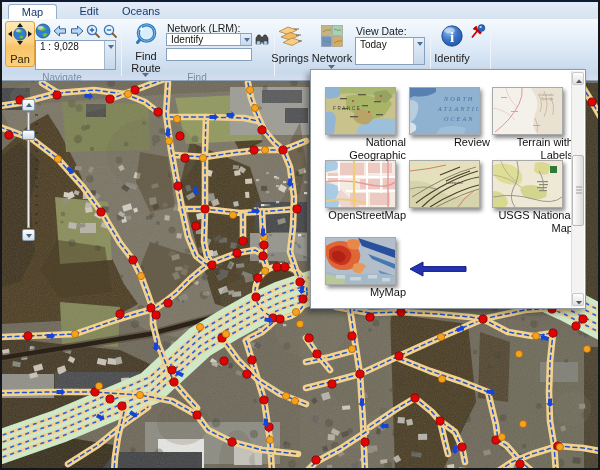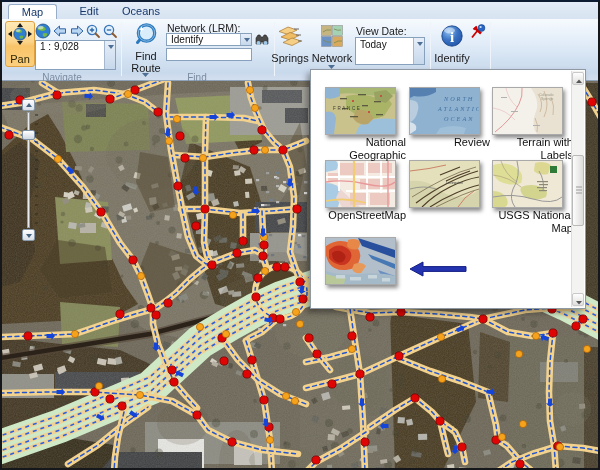--- a/index.html
+++ b/index.html
@@ -1095,20 +1095,21 @@
           </g>
  </svg></div>
  <svg style="position:absolute;left:98px;top:189px" width="60" height="20" viewBox="0 0 60 20">
   <path d="M1,10 L14,3 V7.6 L57,7.6 V12.4 L14,12.4 V17 Z" fill="#2433b0" stroke="#141f85" stroke-width="1"></path>
  </svg>
  <div class="tlab" style="left:5px;top:66px">National<br>Geographic</div>
  <div class="tlab" style="left:89px;top:66px">Review</div>
  <div class="tlab" style="left:172px;top:66px">Terrain with<br>Labels</div>
  <div class="tlab" style="left:5px;top:139px">OpenStreetMap</div>
  <div class="tlab" style="left:172px;top:139px">USGS National<br>Map</div>
+ <div class="tlab" style="left:5px;top:216px">MyMap</div>
  <div id="sbar">
   <div class="sarr" style="top:1px"><svg width="10" height="11" viewBox="0 0 10 11" style="margin:0 0 0 0.5px">
             <path d="M2,7 L5,3.5 L8,7 Z" fill="#555"></path>
           </svg></div>
   <div class="sarr" style="bottom:1px"><svg width="10" height="11" viewBox="0 0 10 11" style="margin:0 0 0 0.5px">
             <path d="M2,4 L5,7.5 L8,4 Z" fill="#555"></path>
           </svg></div>
   <div id="sthumb"><svg width="10" height="68" viewBox="0 0 10 68" style="margin-left:0.5px">
             <g stroke="#9a9a9a" stroke-width="1">
               <line x1="2" y1="31" x2="8" y2="31"></line>

